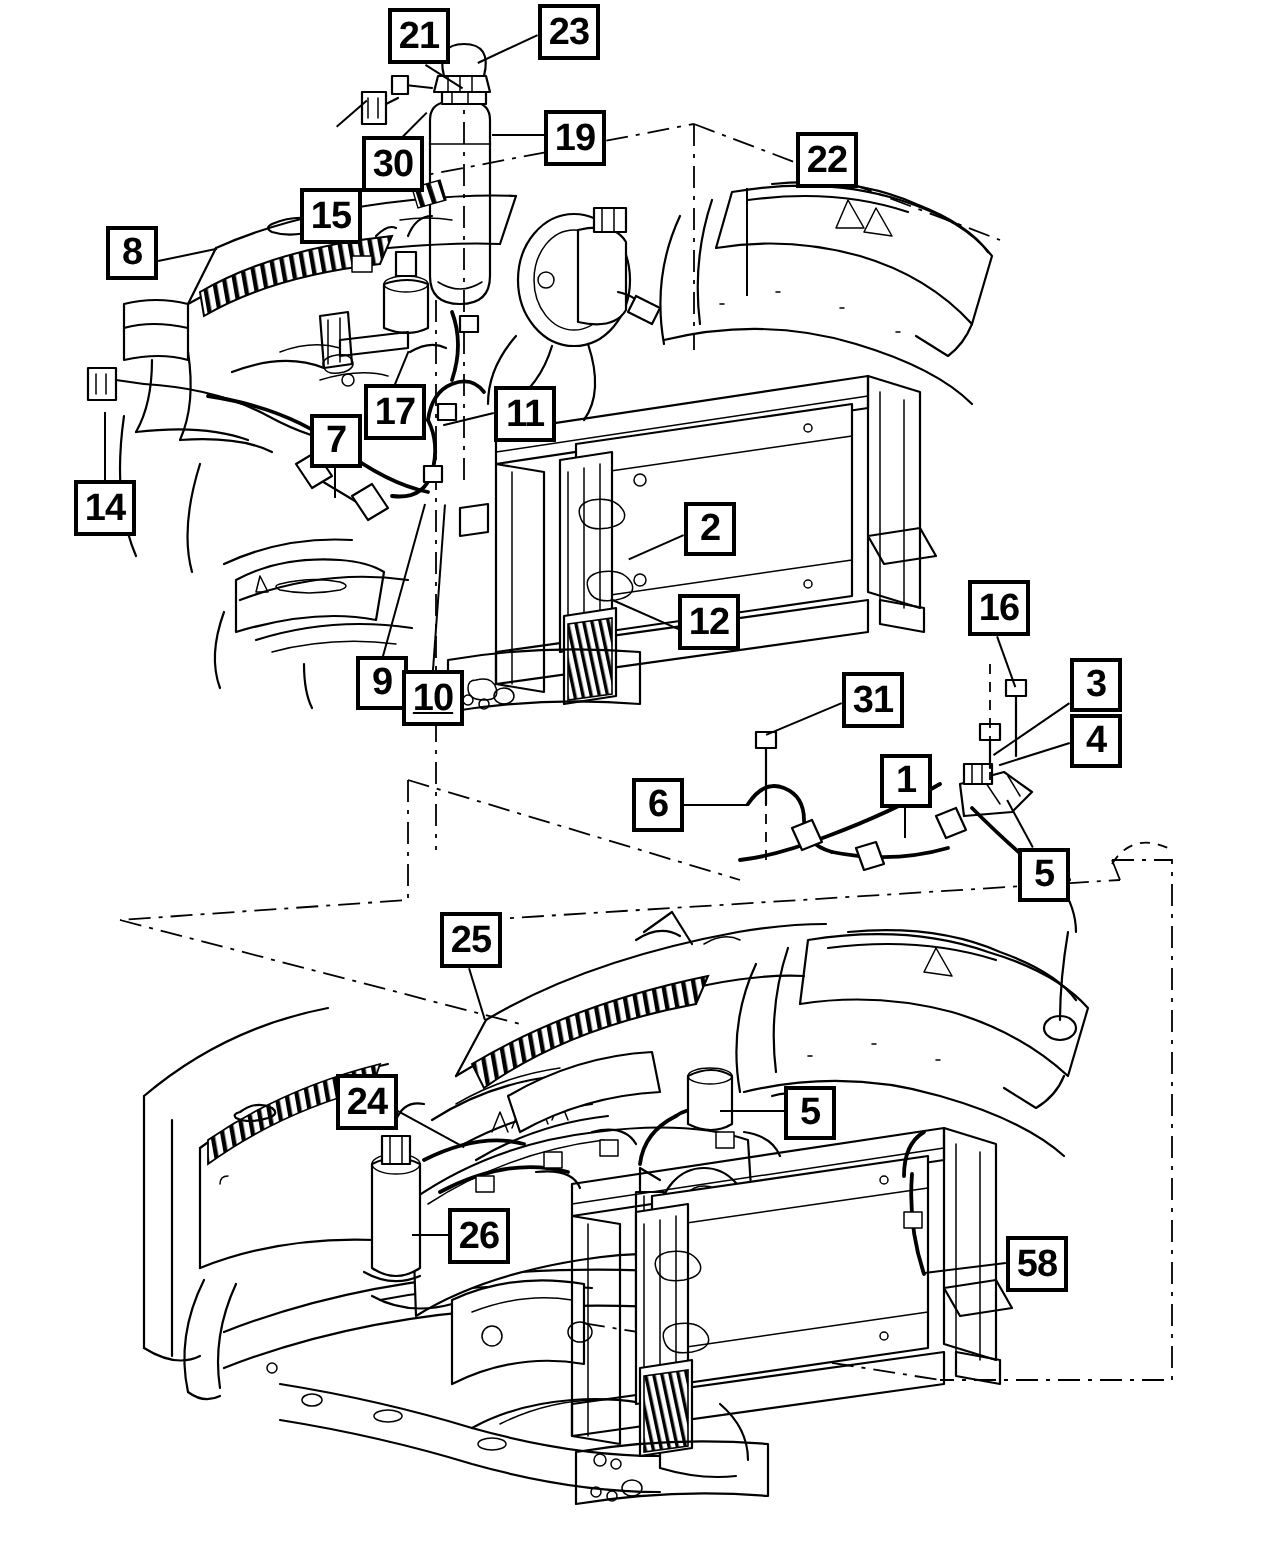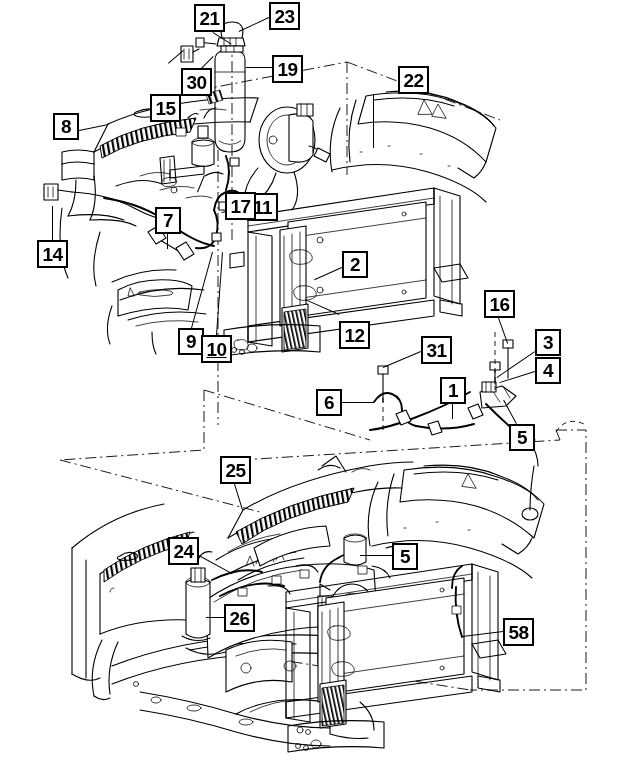--- a/index.html
+++ b/index.html
@@ -475,25 +475,25 @@
     </div>
   <div id="callouts">
       <div class="callout w2" style="left: 194px; top: 4px;">21</div>
       <div class="callout w2" style="left: 269px; top: 2px;">23</div>
       <div class="callout w2" style="left: 150px; top: 63px; margin-top: 31px;">15</div>
       <div class="callout w2" style="left: 181px; top: 68px;">30</div>
       <div class="callout w2" style="left: 272px; top: 55px;">19</div>
       <div class="callout w2" style="left: 359px; top: 66px; margin-left: 39px;">22</div>
       <div class="callout w1" style="left: 53px; top: 113px;">8</div>
       <div class="callout w2" style="left: 247px; top: 193px;">11</div>
-      <div class="callout w2" style="left: 182px; top: 192px; margin-left: 43px;">17</div>
+      <div class="callout w2" style="left: 182px; top: 192px;">17</div>
       <div class="callout w1" style="left: 155px; top: 207px;">7</div>
       <div class="callout w2" style="left: 37px; top: 240px;">14</div>
       <div class="callout w1" style="left: 342px; top: 251px;">2</div>
-      <div class="callout w2" style="left: 339px; top: 321px;">12</div>
+      <div class="callout w2" style="left: 339px; top: 297px;">12</div>
       <div class="callout w1" style="left: 178px; top: 328px;">9</div>
       <div class="callout w2" style="left: 201px; top: 335px; text-decoration: underline;">10</div>
       <div class="callout w2" style="left: 484px; top: 290px;">16</div>
       <div class="callout w2" style="left: 421px; top: 336px; text-align: right;">31</div>
       <div class="callout w1" style="left: 535px; top: 329px;">3</div>
       <div class="callout w1" style="left: 535px; top: 357px;">4</div>
       <div class="callout w1" style="left: 440px; top: 377px;">1</div>
       <div class="callout w1" style="left: 316px; top: 389px;">6</div>
       <div class="callout w1" style="left: 509px; top: 424px;">5</div>
       <div class="callout w2" style="left: 220px; top: 456px;">25</div>

